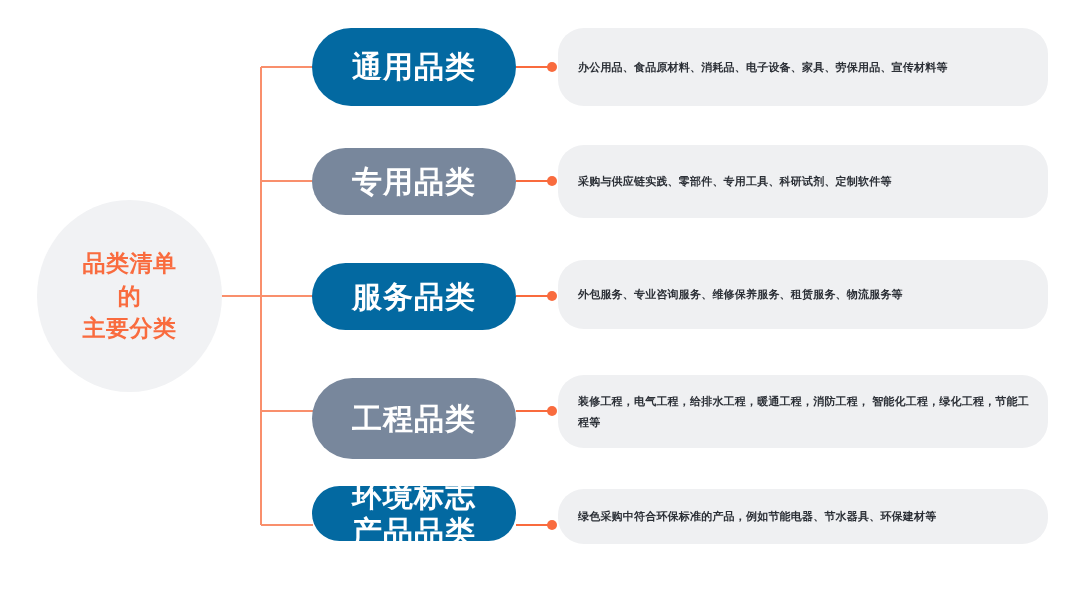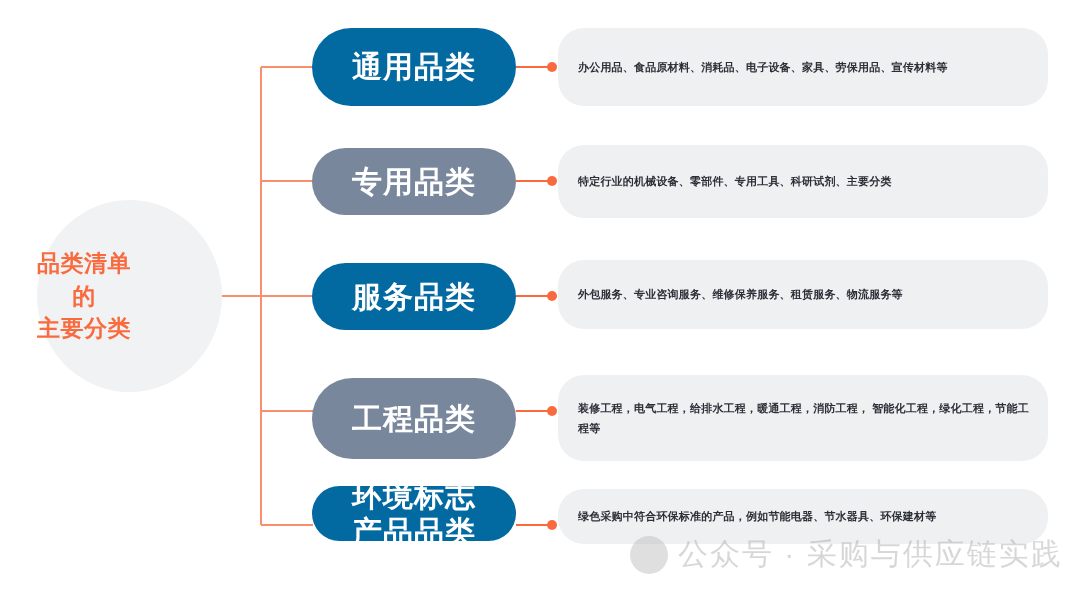--- a/index.html
+++ b/index.html
@@ -27,21 +27,21 @@
   #root-node {
     position: absolute;
     left: 37px;
     top: 200px;
     width: 185px;
     height: 192px;
     border-radius: 50%;
     background: #f1f2f4;
     display: flex;
     align-items: center;
-    justify-content: flex-start;
+    justify-content: center;
   }
   #root-node .root-text {
     text-align: center;
     color: #f96b3e;
     font-size: 23px;
     font-weight: bold;
     line-height: 1.42;
     letter-spacing: 0.5px;
     white-space: pre-line;
   }
@@ -173,50 +173,46 @@
     <div class="desc" style="top:28px;height:78px;">
       <div class="desc-text">办公用品、食品原材料、消耗品、电子设备、家具、劳保用品、宣传材料等</div>
     </div>
   </div>
 
   <div class="row">
     <div class="pill slate" style="top:148px;height:67px;">
       <div class="pill-label">专用品类</div>
     </div>
     <div class="desc" style="top:145px;height:73px;">
-      <div class="desc-text">特定行业的机械设备、零部件、专用工具、科研试剂、主要分类</div>
+      <div class="desc-text">采购与供应链实践、零部件、专用工具、科研试剂、定制软件等</div>
     </div>
   </div>
 
   <div class="row">
     <div class="pill orange" style="top:263px;height:67px;">
       <div class="pill-label">服务品类</div>
     </div>
     <div class="desc" style="top:260px;height:69px;">
       <div class="desc-text">外包服务、专业咨询服务、维修保养服务、租赁服务、物流服务等</div>
     </div>
   </div>
 
   <div class="row">
     <div class="pill slate" style="top:378px;height:81px;">
       <div class="pill-label">工程品类</div>
     </div>
-    <div class="desc" style="top:375px;height:86px;">
+    <div class="desc" style="top:375px;height:73px;">
       <div class="desc-text">装修工程，电气工程，给排水工程，暖通工程，消防工程， 智能化工程，绿化工程，节能工程等</div>
     </div>
   </div>
 
   <div class="row">
     <div class="pill orange" style="top:486px;height:55px;">
       <div class="pill-label">环境标志
 产品品类</div>
     </div>
     <div class="desc" style="top:489px;height:55px;">
       <div class="desc-text">绿色采购中符合环保标准的产品，例如节能电器、节水器具、环保建材等</div>
     </div>
   </div>
 
-  <div id="watermark">
-    <div class="wm-avatar"></div>
-    <div class="wm-text">公众号 · 采购与供应链实践</div>
-  </div>
 
 </div>
 
 </body></html>

